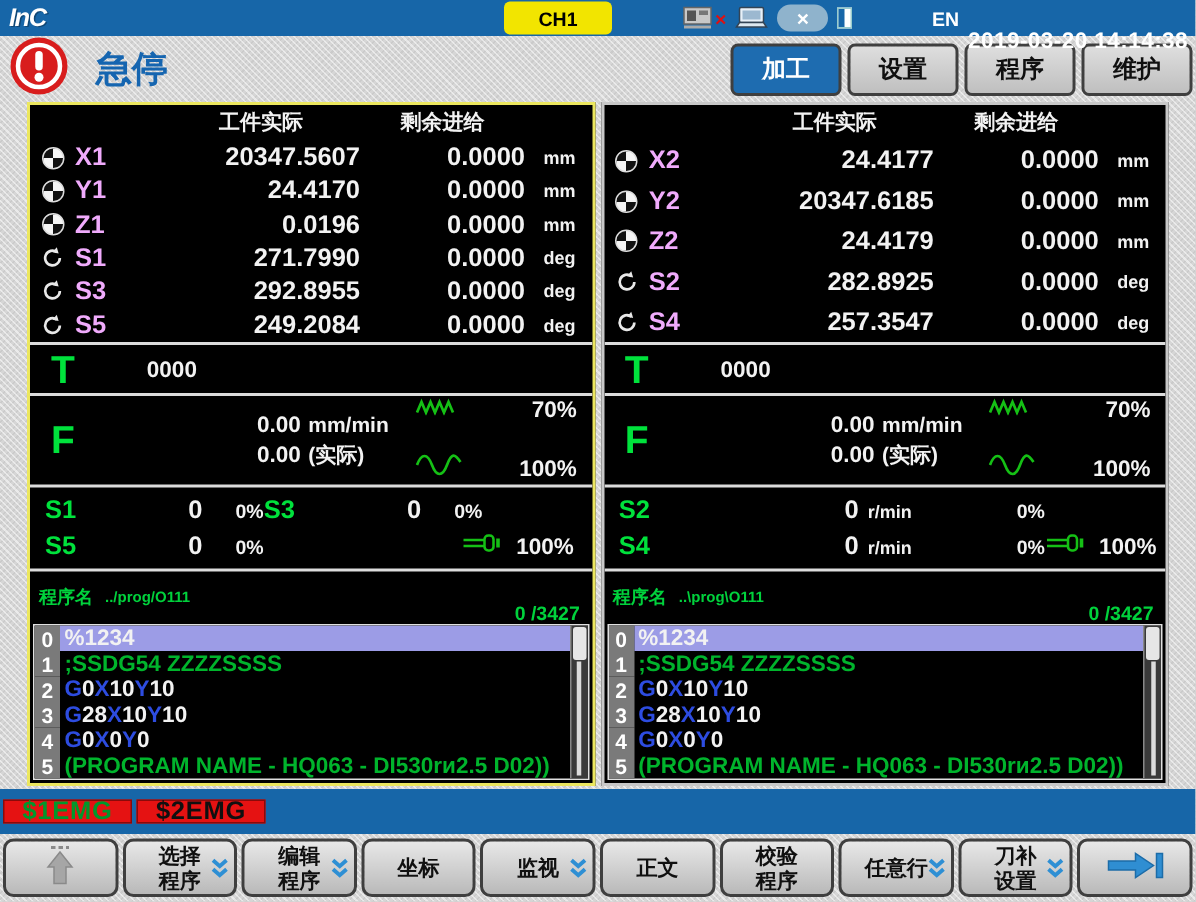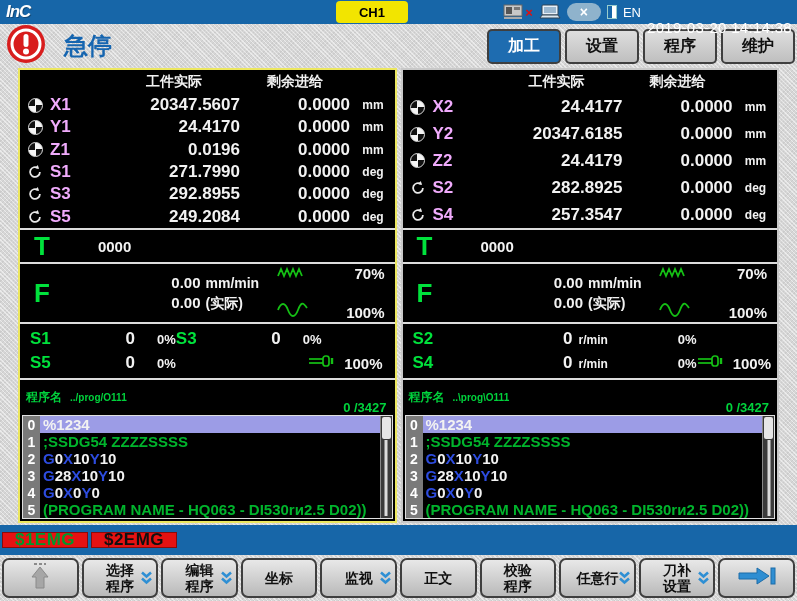--- a/index.html
+++ b/index.html
@@ -14,22 +14,22 @@
   .logo{font-weight:bold;font-style:italic;font-size:17px;margin-left:6px;letter-spacing:-1px;text-shadow:1px 1px 0 rgba(0,0,0,.3);}
   .ch1-tab{position:absolute;left:336px;top:1px;width:72px;height:22px;background:#f2e500;color:#000;
     border-radius:4px;display:flex;align-items:center;justify-content:center;font-size:13px;font-weight:bold;}
   .tb-right{margin-left:auto;display:flex;align-items:center;gap:6px;padding-right:5px;}
   .tb-ico{display:flex;align-items:center;}
   .red-x{color:#e01010;font-weight:bold;font-size:13px;margin-left:-4px;}
   .close-pill{background:#8fb3cc;border-radius:10px;width:34px;height:18px;display:flex;align-items:center;justify-content:center;}
   .close-pill span{color:#fff;background:transparent;font-weight:bold;font-size:14px;line-height:1;}
   .ime-doc{width:10px;height:14px;background:#fff;border:1px solid #9cc;display:flex;}
   .ime-doc i{width:4px;background:#1766a8;}
-  .lang{font-size:13px;font-weight:normal;}
-  .datetime{font-size:15px;font-weight:normal;letter-spacing:.3px;margin-top:30px;}
+  .lang{font-size:13px;font-weight:bold;margin-left:47px;}
+  .datetime{font-size:15px;font-weight:bold;letter-spacing:.3px;margin-top:30px;}
   
   .alarm-row{height:44px;display:flex;align-items:center;flex:0 0 auto;}
   .estop{display:flex;align-items:center;gap:18px;padding-left:6px;}
   .estop-label{color:#1565b0;font-size:24px;font-weight:bold;}
   .nav-tabs{margin-left:auto;display:flex;padding-right:2px;}
   .tab{width:74px;height:35px;margin-left:4px;background:linear-gradient(#dedede,#bfbfbf);
     border:2px solid #3f3f3f;border-radius:5px;display:flex;align-items:center;justify-content:center;
     font-size:16px;font-weight:bold;color:#101010;}
   .tab.active{background:#1e6cb0;color:#fff;}
   

